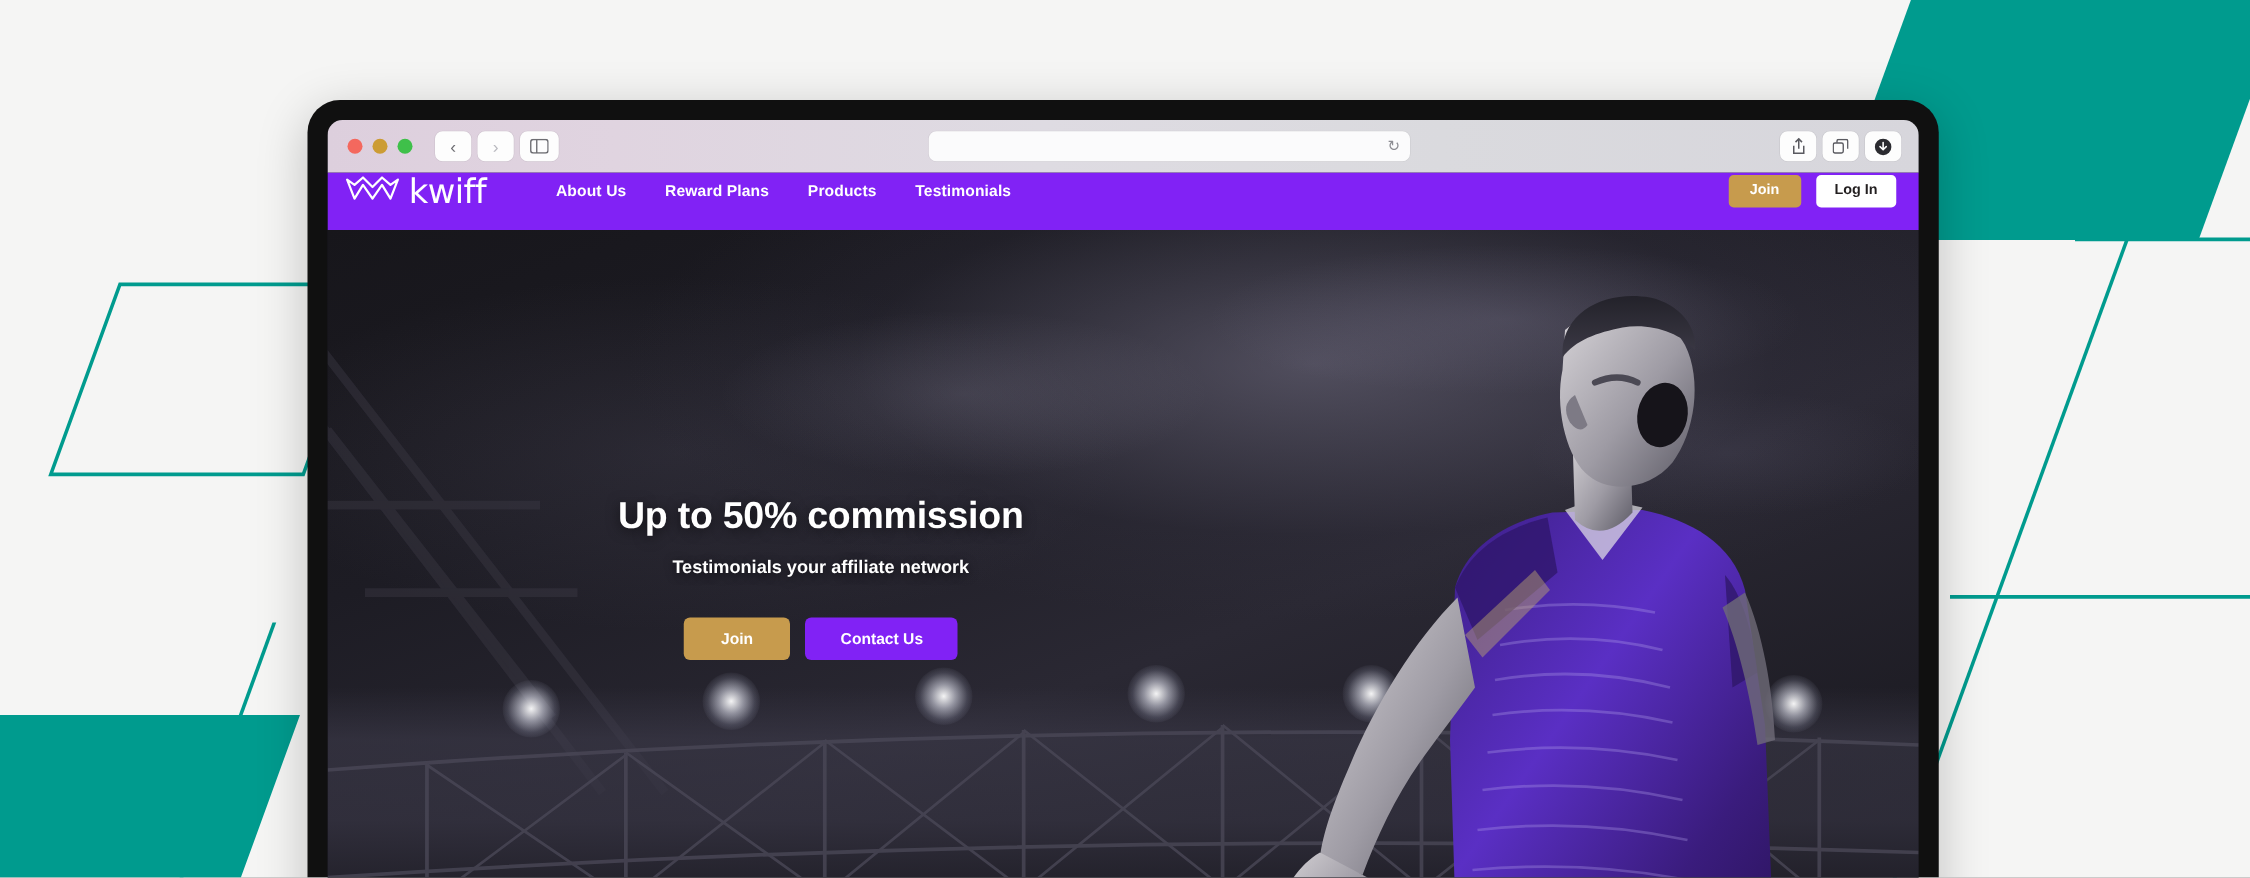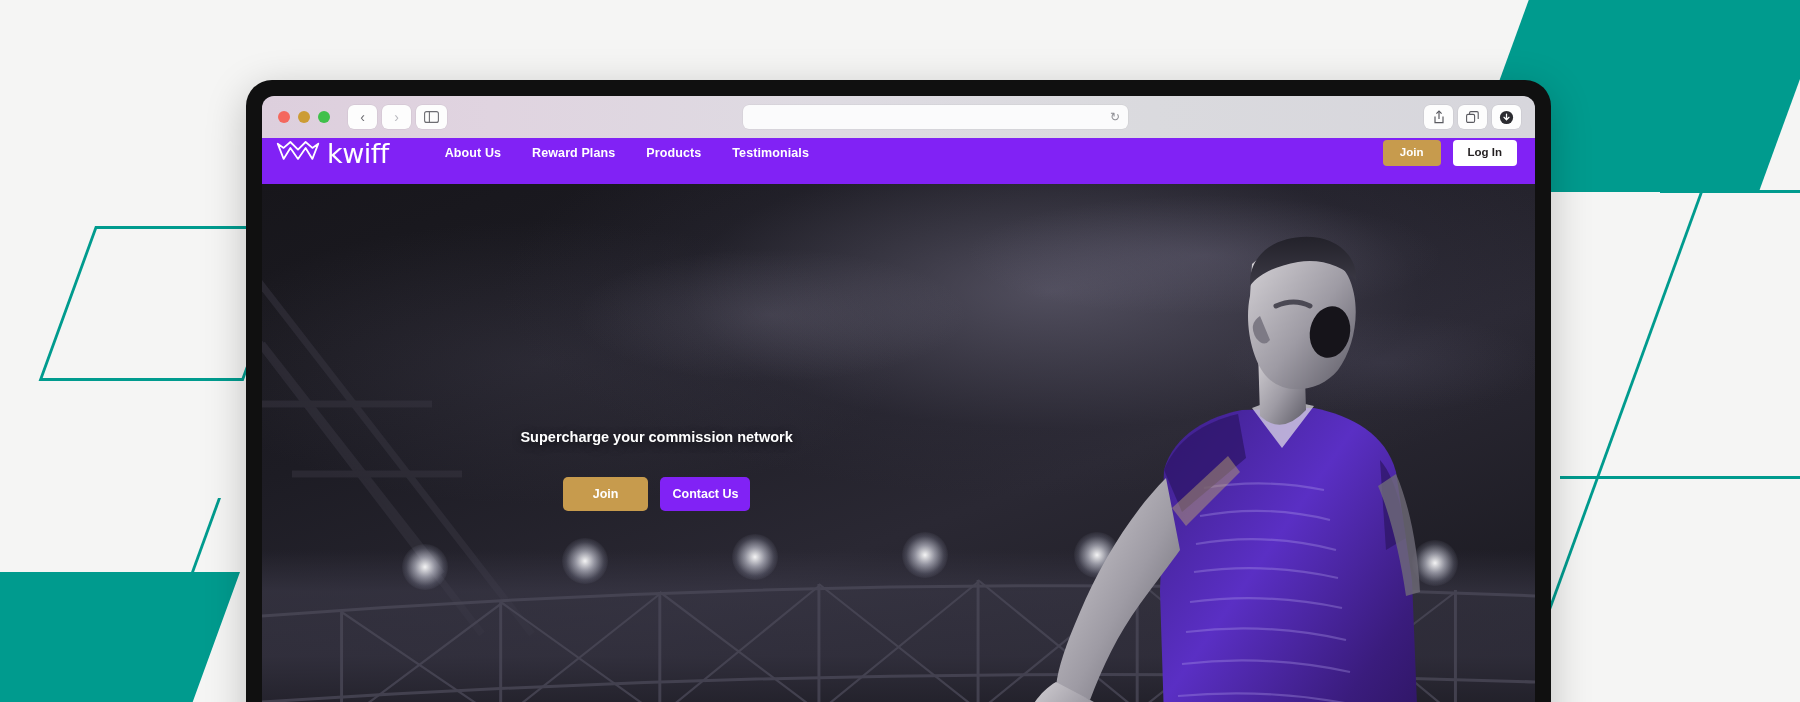--- a/index.html
+++ b/index.html
@@ -206,21 +206,21 @@
     text-shadow: 0 2px 8px rgba(0,0,0,.6);
     white-space: nowrap;
   }
   .hero-btns { display: flex; gap: 12px; margin-top: 32px; }
   .btn-hero {
     font-size: 12.5px; font-weight: bold; border: none; cursor: pointer;
     border-radius: 5px; padding: 10px 30px;
     font-family: "Liberation Sans", sans-serif;
   }
   .btn-join-hero { background: #c79b4d; color: #fff; }
-  .btn-contact { background: #8122f5; color: #fff; padding: 10px 12px; }
+  .btn-contact { background: #8122f5; color: #fff; padding: 10px 28px; }
 
   
   .player {
     position: absolute;
     right: 4%;
     bottom: 0;
     width: 470px; height: 100%;
     z-index: 4;
   }
 </style>
@@ -422,21 +422,22 @@
                    C22 530 32 538 42 530 C42 542 54 546 62 536
                    C66 546 78 546 82 534 C88 520 88 500 80 482 Z" fill="url(#skin)"></path>
 
           <path d="M382 254 C396 286 404 330 406 372 L392 376 C386 334 376 294 364 266 Z" fill="#6f6c78" opacity=".8"></path>
 
           <path d="M152 528 L406 528 L408 560 L150 560 Z" fill="#241152" opacity=".7"></path>
           <path d="M154 534 q126 -8 252 2" stroke="#c0a05c" stroke-width="3" fill="none" opacity=".7"></path>
         </svg>
 
         <div class="hero-content">
-          <div class="hero-sub">Supercharge your commission network</div>
+          <div class="hero-title">Up to 50% commission</div>
+          <div class="hero-sub">Testimonials your affiliate network</div>
           <div class="hero-btns">
             <button class="btn-hero btn-join-hero">Join</button>
             <button class="btn-hero btn-contact">Contact Us</button>
           </div>
         </div>
       </div>
 
     </div>
   </div>
 </div>

